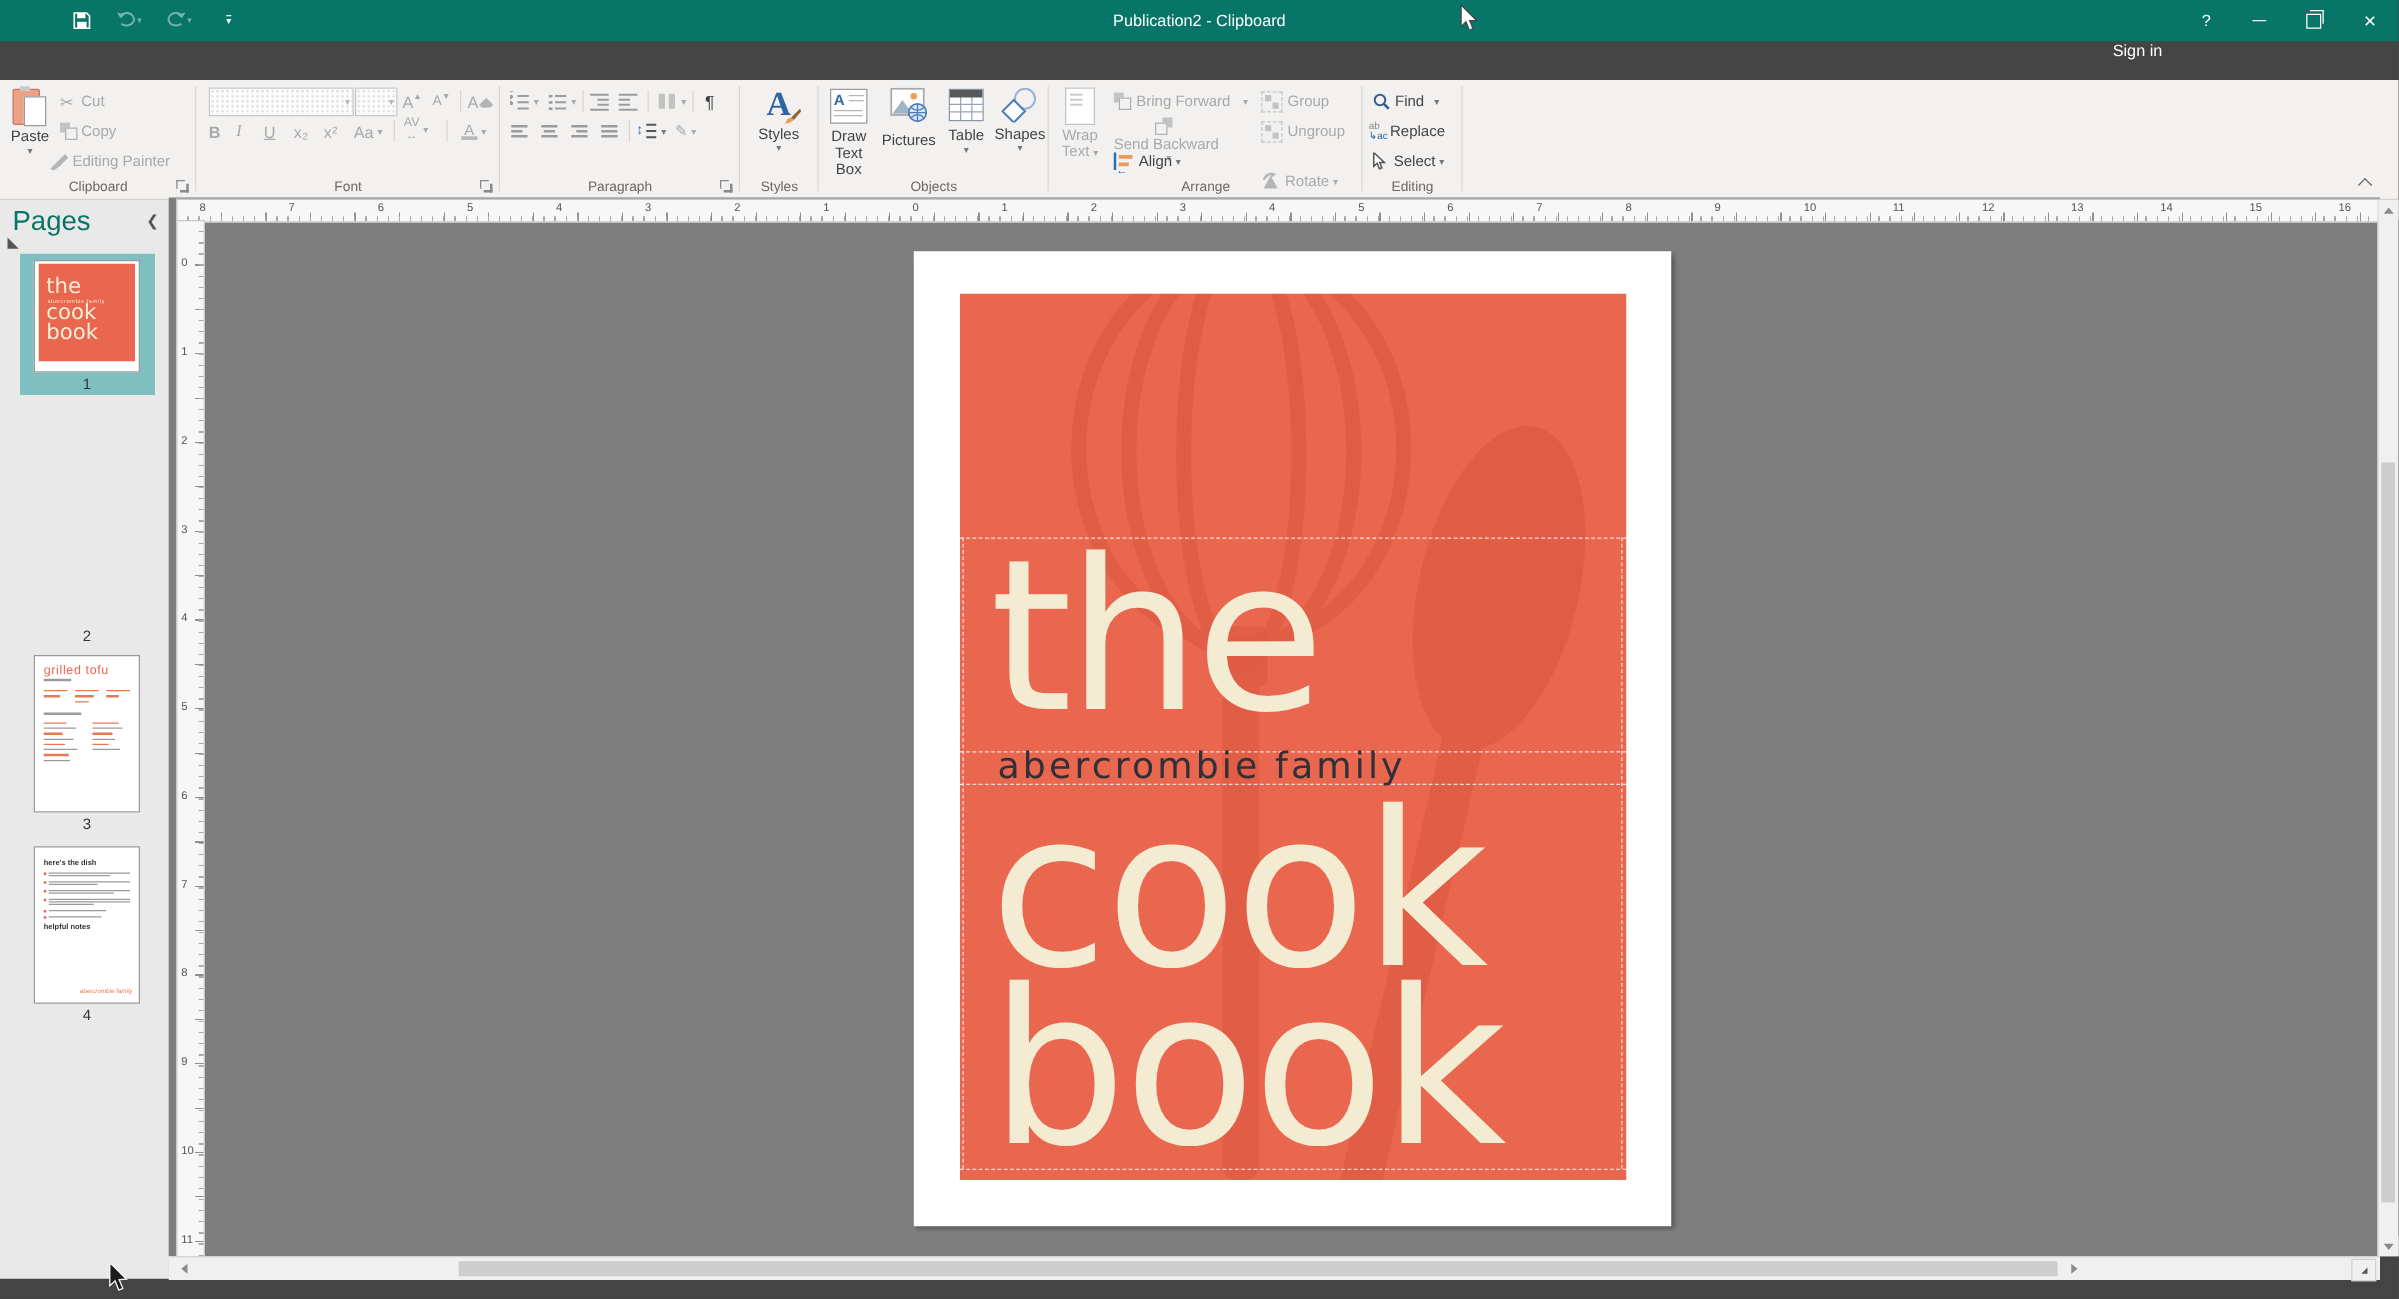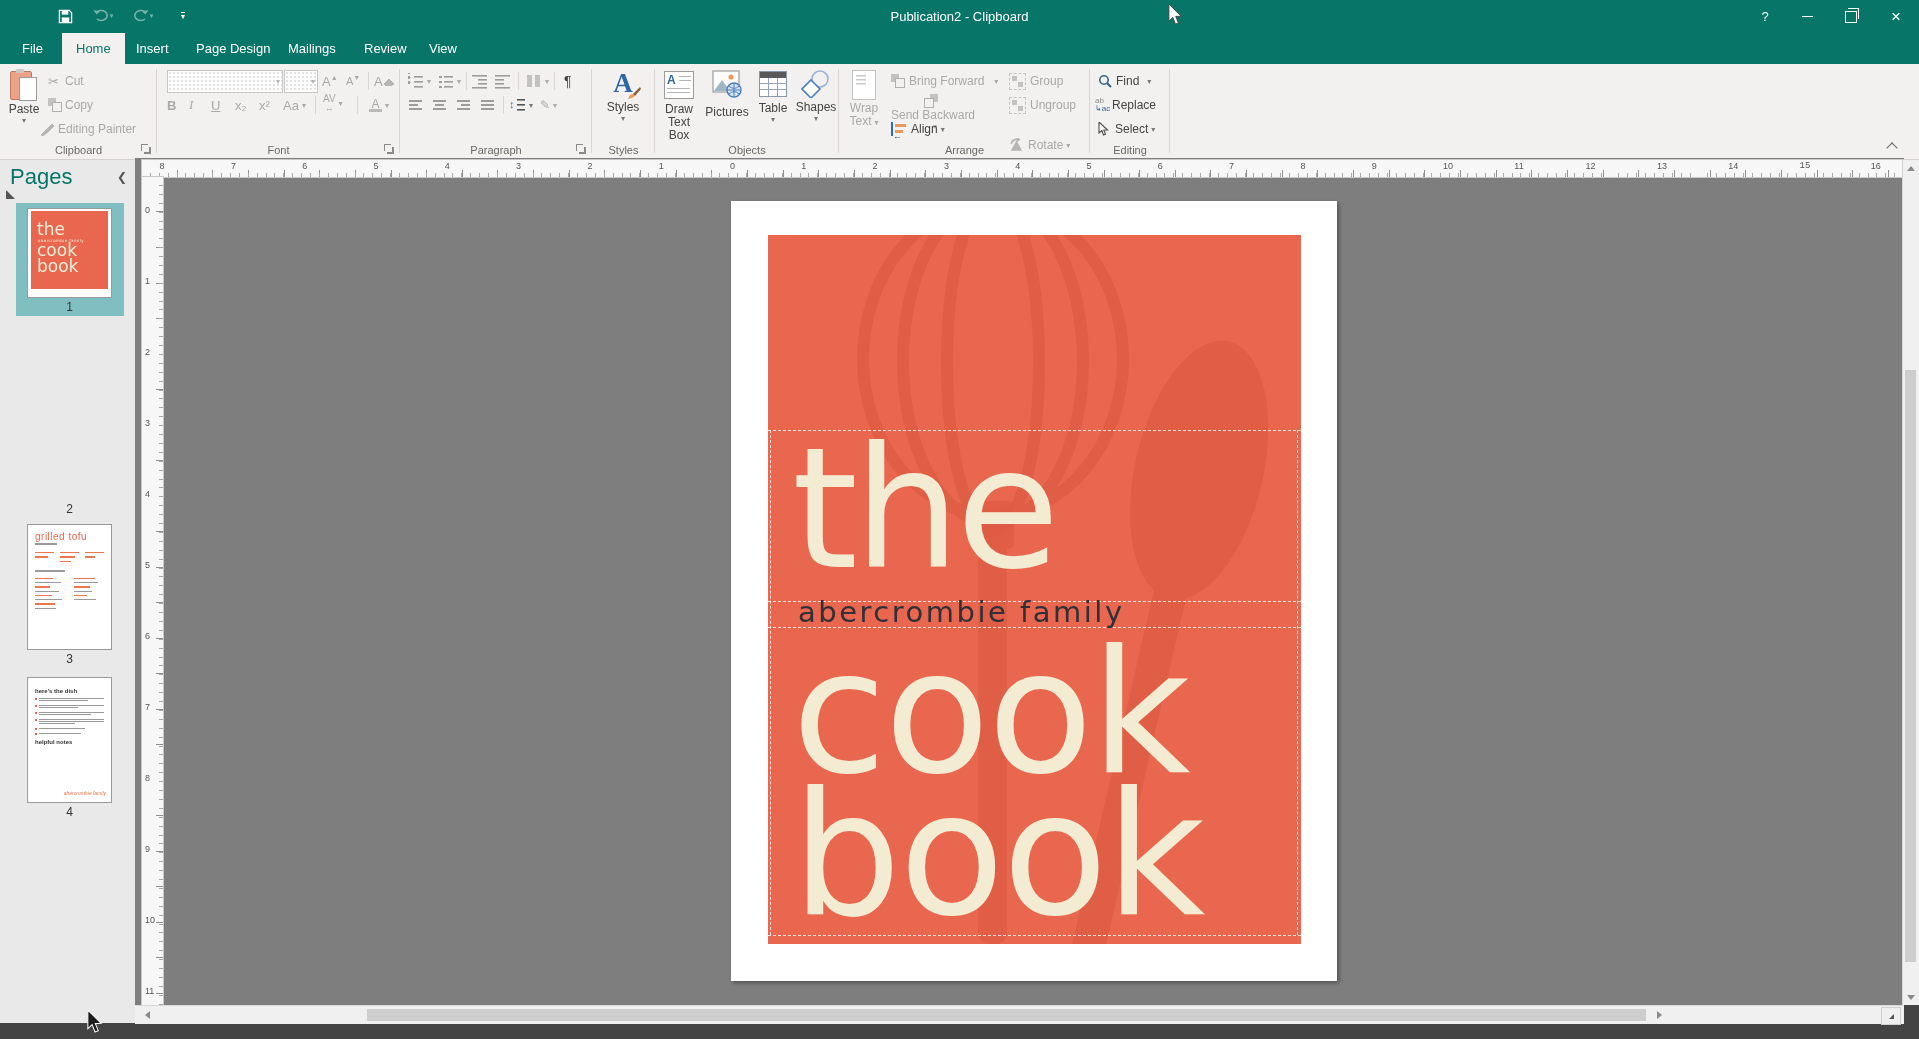--- a/index.html
+++ b/index.html
@@ -156,29 +156,20 @@
       </div>
       <div class="tb-item" style="width:46px;font-size:17px;">
           <span>×</span>
         </div>
     </div>
     <svg class="cursor-svg" style="left:1167px;top:4px;" width="16" height="22" viewBox="0 0 12 18">
       <path d="M1 0 L1 14 L4.2 11 L6.4 16.5 L8.8 15.5 L6.6 10.2 L11 10 Z" fill="#fff" stroke="#444" stroke-width="0.8"></path>
     </svg>
   </div>
 
-  <div id="tabrow">
-    <div class="rtab" style="left:8px;">File</div>
-    <div class="rtab active" style="left:62px;">Home</div>
-    <div class="rtab" style="left:122px;">Insert</div>
-    <div class="rtab" style="left:182px;">Page Design</div>
-    <div class="rtab" style="left:274px;">Mailings</div>
-    <div class="rtab" style="left:350px;">Review</div>
-    <div class="rtab" style="left:415px;">View</div>
-  </div>
 
   <div id="ribbon">
 
     <div class="rgroup" style="left:0;width:157px;">
       <div class="bigbtn" style="left:4px;width:40px;">
         <div style="position:relative;width:28px;height:32px;margin:2px auto 2px;">
           <div style="position:absolute;left:0;top:2px;width:20px;height:27px;background:#eda187;border:1px solid #c07a5e;border-radius:2px;"></div>
           <div style="position:absolute;left:6px;top:0;width:8px;height:4px;background:#c9c9c9;border-radius:1px;"></div>
           <div style="position:absolute;left:9px;top:8px;width:16px;height:22px;background:#fff;border:1px solid #9a9a9a;"></div>
         </div>
@@ -559,21 +550,21 @@
           <span class="rnum" style="left: 944.5px;">5</span>
           <span class="rnum" style="left: 1015.8px;">6</span>
           <span class="rnum" style="left: 1087.1px;">7</span>
           <span class="rnum" style="left: 1158.4px;">8</span>
           <span class="rnum" style="left: 1229.7px;">9</span>
           <span class="rnum" style="left: 1301px;">10</span>
           <span class="rnum" style="left: 1372.3px;">11</span>
           <span class="rnum" style="left: 1443.6px;">12</span>
           <span class="rnum" style="left: 1514.9px;">13</span>
           <span class="rnum" style="left: 1586.2px;">14</span>
-          <span class="rnum" style="left: 1657.5px; font-family: Liberation Mono, monospace;">15</span>
+          <span class="rnum" style="left: 1657.5px;">15</span>
           <span class="rnum" style="left: 1728.8px;">16</span>
         </div>
       </div>
     <div id="vruler">
         <div id="vnums">
           <span class="rnumv" style="top: 28px;">0</span>
           <span class="rnumv" style="top: 99px;">1</span>
           <span class="rnumv" style="top: 170px;">2</span>
           <span class="rnumv" style="top: 241px;">3</span>
           <span class="rnumv" style="top: 312px;">4</span>

